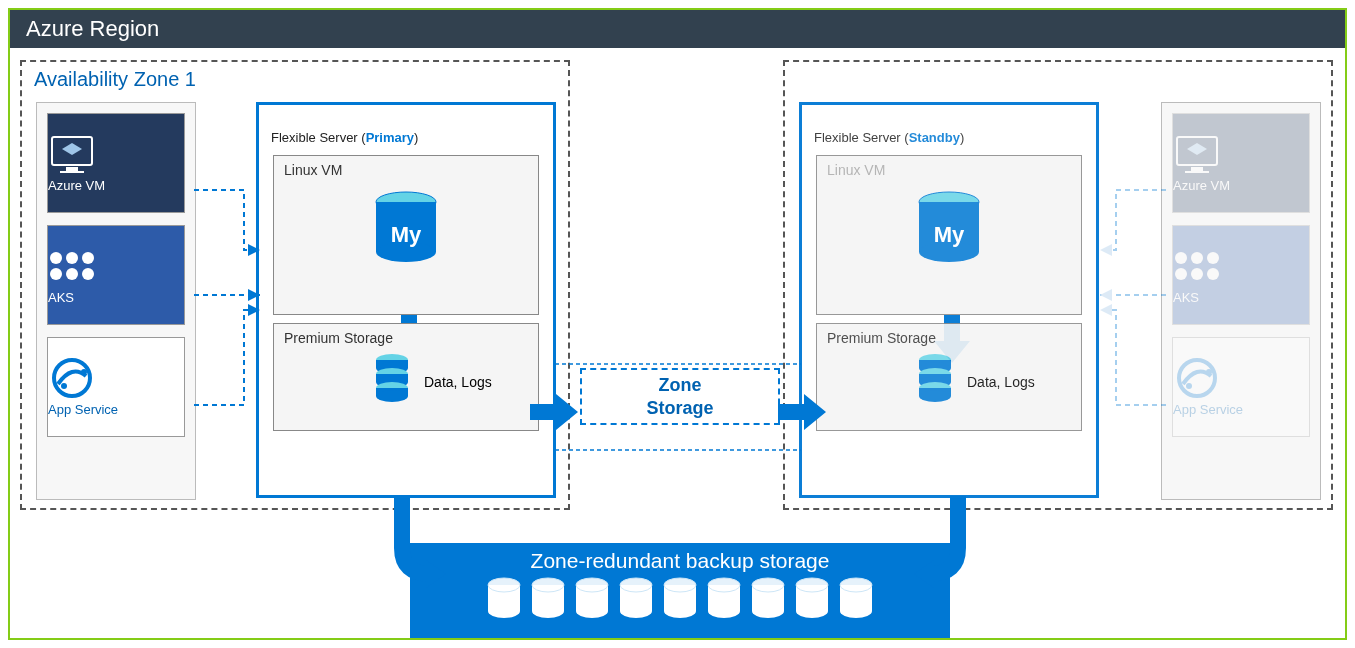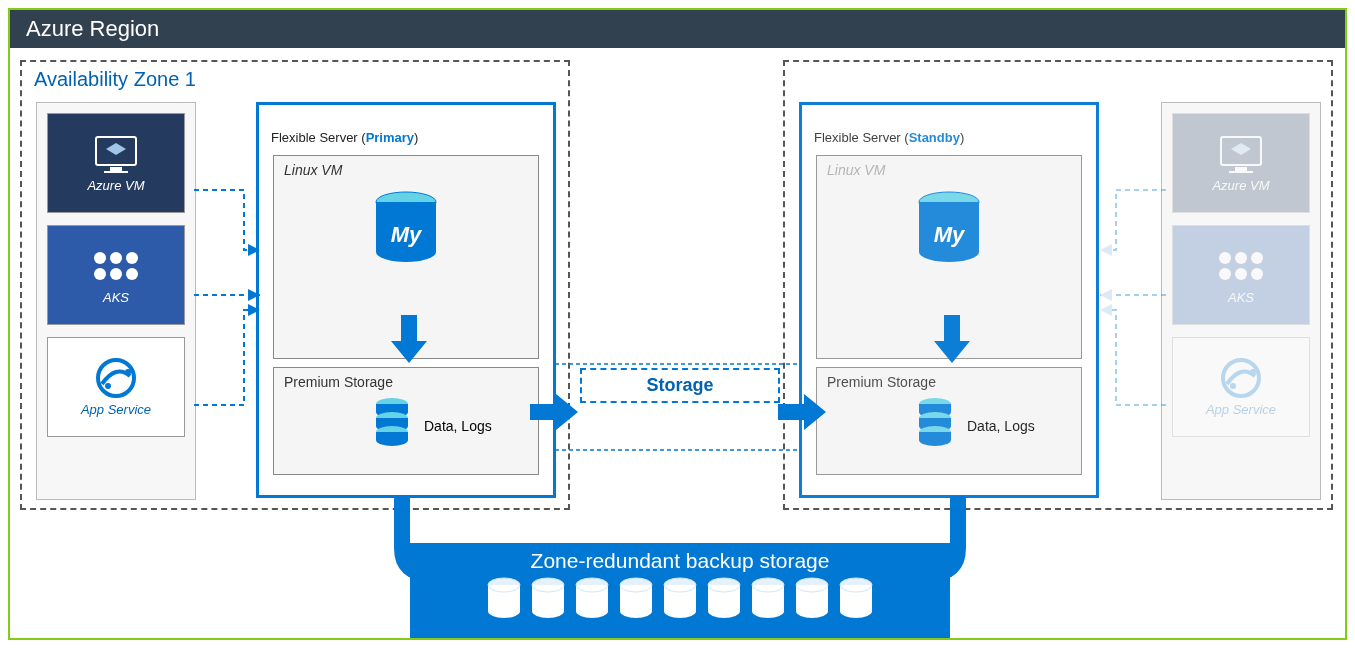--- a/index.html
+++ b/index.html
@@ -8,32 +8,32 @@
   .region-header { background: #32414f; color: #fff; font-size: 22px; padding: 6px 16px; font-weight: 400; }
   .region-body { position: relative; width: 100%; height: calc(100% - 40px); }
   .az { position: absolute; top: 12px; border: 2px dashed #555; background: #fff; }
   .az1 { left: 10px; width: 550px; height: 450px; }
   .az2 { left: 773px; width: 550px; height: 450px; }
   .az-title { position: absolute; top: 6px; left: 12px; font-size: 20px; color: #0062b1; }
   .az2 .az-title { color: #0062b1; }
   .svc-col { position: absolute; top: 40px; width: 160px; height: 398px; border: 1px solid #bbb; background: #f7f7f7; padding: 10px; display: flex; flex-direction: column; gap: 12px; }
   .az1 .svc-col { left: 14px; }
   .az2 .svc-col { left: 376px; }
-  .svc { border: 1px solid #999; background: #fff; height: 100px; display: flex; flex-direction: column; align-items: center; justify-content: center; font-size: 13px; color: #333; font-style: italic; }
+  .svc { border: 1px solid #999; background: #fff; height: 100px; display: flex; flex-direction: column; justify-content: center; font-size: 13px; color: #333; }
   .svc-blue1 { background: #243a5e; color: #fff; }
   .svc-blue2 { background: #2d5ba9; color: #fff; }
   .az2 .svc { opacity: 0.25; }
   .svc-icon { width: 48px; height: 40px; display:flex; align-items:center; justify-content:center; margin-bottom: 4px; }
   .fs { position: absolute; top: 40px; width: 300px; height: 396px; border: 3px solid #0078d4; background: #fff; }
   .az1 .fs { left: 234px; }
   .az2 .fs { left: 14px; opacity: 0.95; }
   .fs-title { font-size: 13px; padding: 25px 12px 2px; color: #222; }
   .fs-title .role { color: #0078d4; font-weight: 600; }
   .fs-box { margin: 8px 14px; border: 1px solid #888; background: #f5f5f5; position: relative; }
-  .fs-vm { height: 204px; font-style: italic; }
+  .fs-vm { height: 160px; }
   .fs-ps { height: 108px; }
   .fs-label { font-size: 14px; color: #333; padding: 6px 10px; }
   .az2 .fs > div { opacity: 0.9; }
   .az2 .fs-vm .fs-label { color: #aaa; }
   .db-icon { position: absolute; left: 50%; transform: translateX(-50%); }
   .fs-vm .db-icon { top: 36px; }
   .fs-ps .db-icon { top: 28px; left: 100px; transform: none; }
   .db-side-label { position: absolute; top: 50px; left: 150px; font-size: 14px; color: #000000; }
   .zrs-box { position: absolute; left: 570px; top: 320px; width: 200px; text-align: center; border: 2px dashed #0078d4; background: #fff; padding: 4px 6px; color: #0062b1; font-size: 18px; font-weight: 600; line-height: 1.25; }
   .backup-box { position: absolute; left: 400px; top: 495px; width: 540px; height: 95px; background: #0078d4; color: #fff; text-align: center; font-size: 21px; padding-top: 6px; }
@@ -221,20 +221,21 @@
       <path d="M0 305 L50 305 L50 210 L66 210" fill="none" stroke="#0078d4" stroke-width="2" stroke-dasharray="5 4" marker-end="url(#arrowblue)"></path>
     </svg>
 
     <svg class="arrow" style="left:1086px; top:52px" width="70" height="360" opacity="0.35">
       <path d="M70 90 L20 90 L20 150 L4 150" fill="none" stroke="#0078d4" stroke-width="2" stroke-dasharray="5 4" marker-end="url(#arrowlight)"></path>
       <path d="M70 195 L4 195" fill="none" stroke="#0078d4" stroke-width="2" stroke-dasharray="5 4" marker-end="url(#arrowlight)"></path>
       <path d="M70 305 L20 305 L20 210 L4 210" fill="none" stroke="#0078d4" stroke-width="2" stroke-dasharray="5 4" marker-end="url(#arrowlight)"></path>
     </svg>
 
     <div class="zrs-box">
+      <div>Zone</div>
       <div>Storage</div>
     </div>
 
     <svg class="arrow" style="left:520px; top:346px" width="50" height="40">
         <use href="#bigarrow"></use>
       </svg>
     <svg class="arrow" style="left:768px; top:346px" width="50" height="40">
         <use href="#bigarrow"></use>
       </svg>
 

